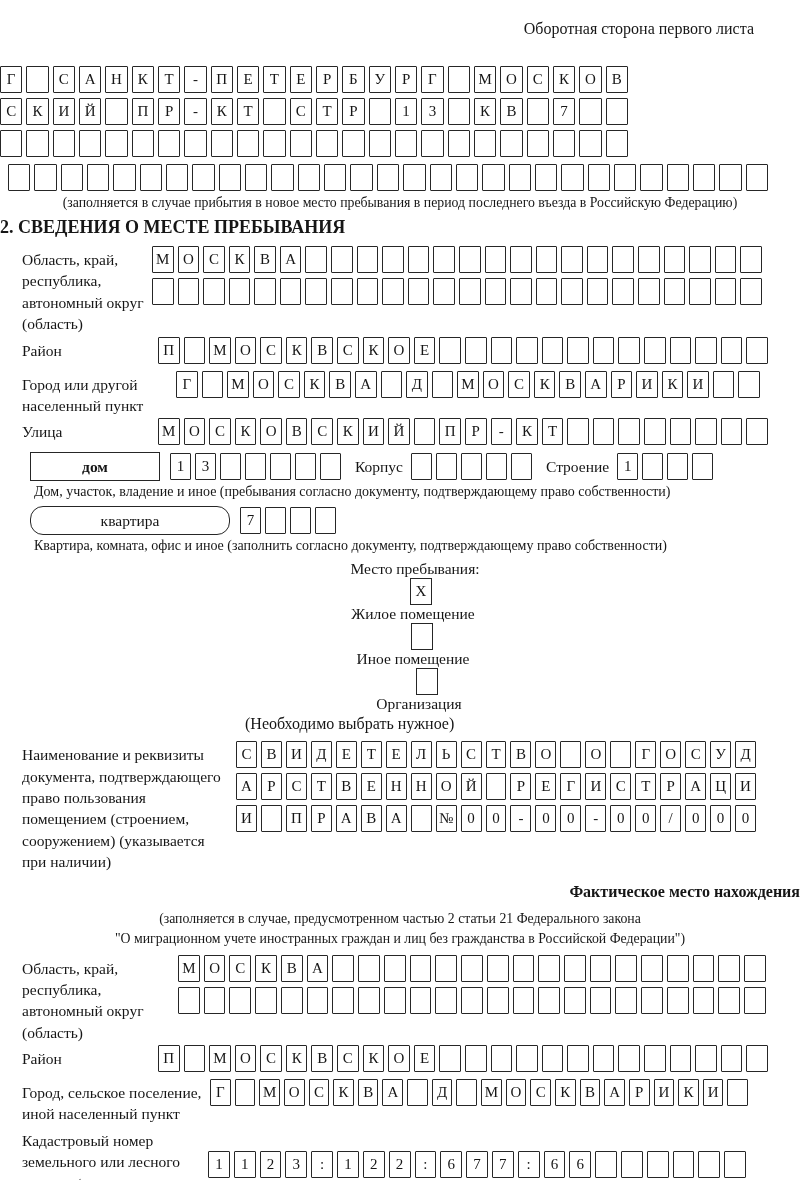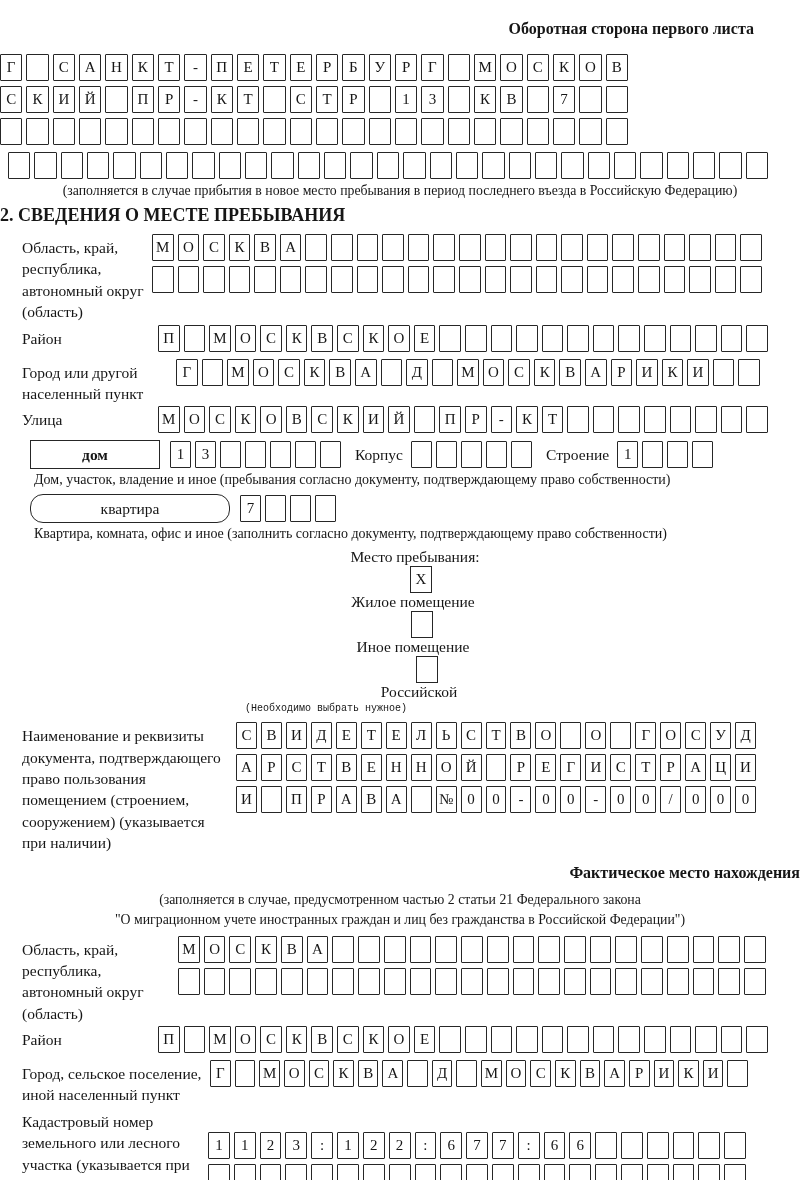--- a/index.html
+++ b/index.html
@@ -4,21 +4,21 @@
 <style>
   * { margin:0; padding:0; box-sizing:border-box; }
   html,body { width:800px; height:1180px; background:#ffffff; overflow:hidden; }
   body {
     font-family:"Liberation Serif","DejaVu Serif",serif;
     color:#161616;
     font-size:15px;
     padding-top:20px;
     position:relative;
   }
-  .header-note { text-align:right; padding-right:46px; font-size:16px; margin-bottom:16px;font-weight:bold; }
+  .header-note { text-align:right; padding-right:46px; font-size:16px; margin-bottom:28px; }
 
   
   .field { display:flex; align-items:flex-start; margin-bottom:2px; }
   .flabel { flex:1 1 auto; padding-left:22px; padding-right:6px; font-size:15.5px; line-height:1.38; padding-top:3px; }
   .fcells { flex:0 0 auto; margin-right:32px; }
 
   .cellrow { display:flex; gap:4px; margin-bottom:5px; }
   .cell {
     flex:1 1 0; height:27px; border:1.6px solid #262626; background:#fff;
     display:flex; align-items:center; justify-content:center;
@@ -47,21 +47,21 @@
   .dom-row .cellrow, .kv-row .cellrow { margin-bottom:0; }
 
   .small-note { font-size:14px; margin:2px 0 6px 34px; }
 
   .mesto-row { display:flex; align-items:center; margin:6px 0 2px 30px; font-size:15.5px;flex-direction:column; }
   .checkbox {
     width:22px; height:27px; border:1.6px solid #262626; display:flex;
     align-items:center; justify-content:center; font-size:15px; flex:0 0 auto;
   }
   .mesto-row .opt-label { margin:0 14px 0 10px; }
-  .mesto-note { font-size:10px; margin:0 0 8px 245px;font-family:Liberation Mono, monospace; }
+  .mesto-note { font-size:16px; margin:0 0 8px 245px; }
 
   .fakt-note { text-align:center; font-size:13.8px; line-height:1.45; margin-bottom:6px; }
 
   .kadastr-cells { margin-top:24px; }
 
   .stamp-box { margin:6px 0 0 398px; width:364px; height:172px; border:2px solid #1e1e1e; background:#fff; }
 </style>
 </head>
 <body>
 
@@ -377,21 +377,21 @@
 </div>
 <div class="small-note">Квартира, комната, офис и иное (заполнить согласно документу, подтверждающему право собственности)</div>
 
 <div class="mesto-row">
   <span>Место пребывания:</span>
   <span class="checkbox" style="margin-left:12px">X</span>
   <span class="opt-label">Жилое помещение</span>
   <span class="checkbox" style="margin-left:14px"></span>
   <span class="opt-label">Иное помещение</span>
   <span class="checkbox" style="margin-left:24px"></span>
-  <span class="opt-label" style="margin-left:22px">Российской</span>
+  <span class="opt-label" style="margin-left:22px">Организация</span>
 </div>
 <div class="mesto-note">(Необходимо выбрать нужное)</div>
 
 <div class="field">
   <div class="flabel" style="max-width:236px">Наименование и реквизиты документа, подтверждающего право пользования помещением (строением, сооружением) (указывается при наличии)</div>
   <div class="fcells w-svid">
     <div class="cellrow">
         <span class="cell">С</span>
         <span class="cell">В</span>
         <span class="cell">И</span>

